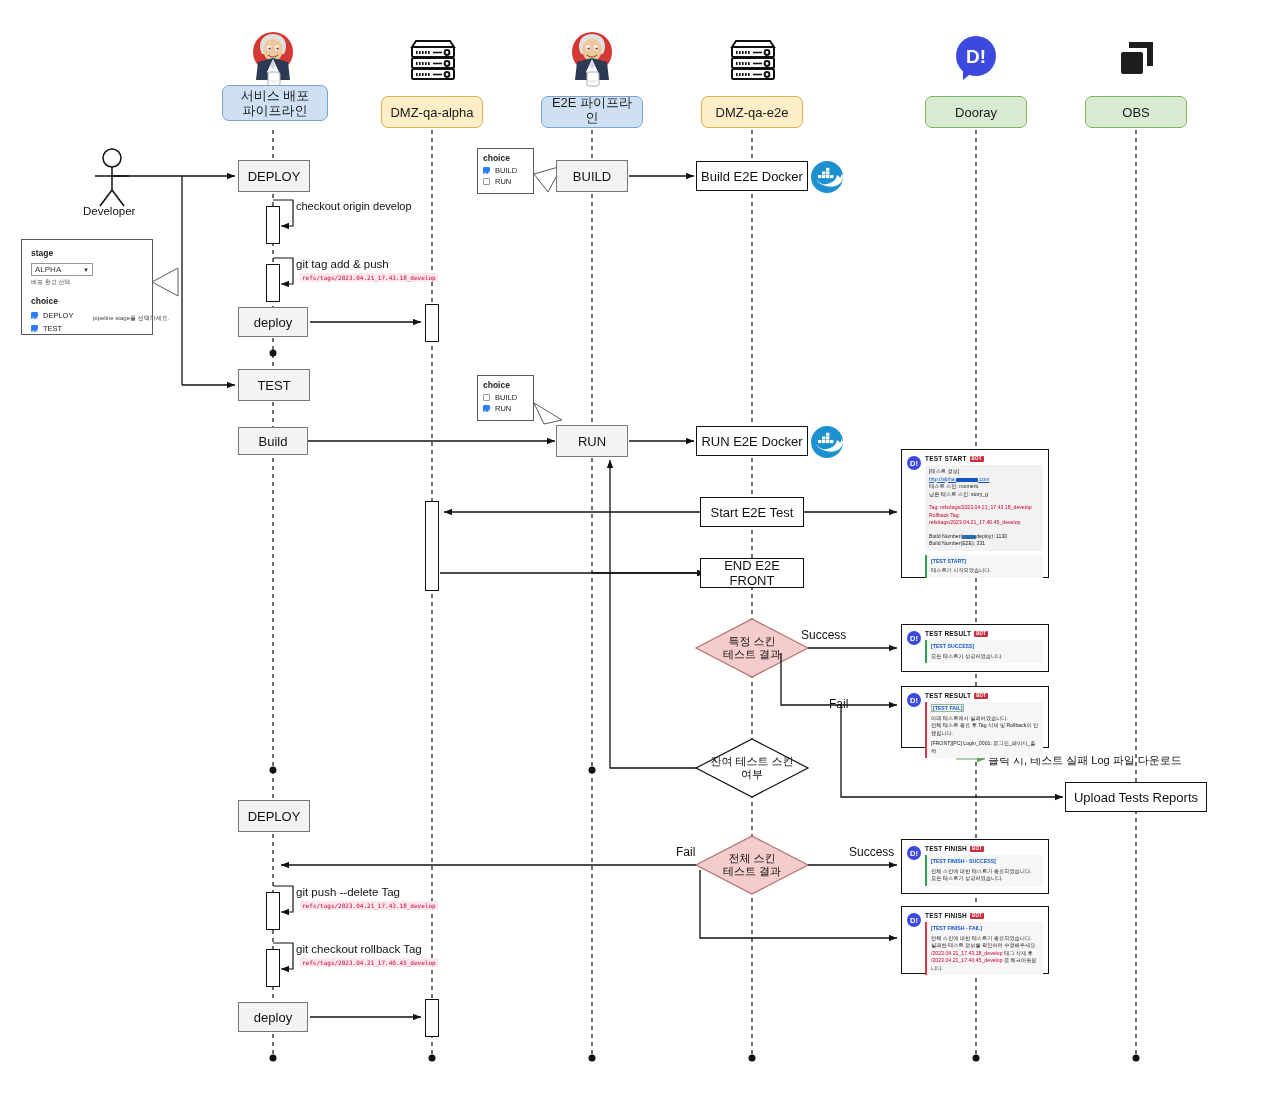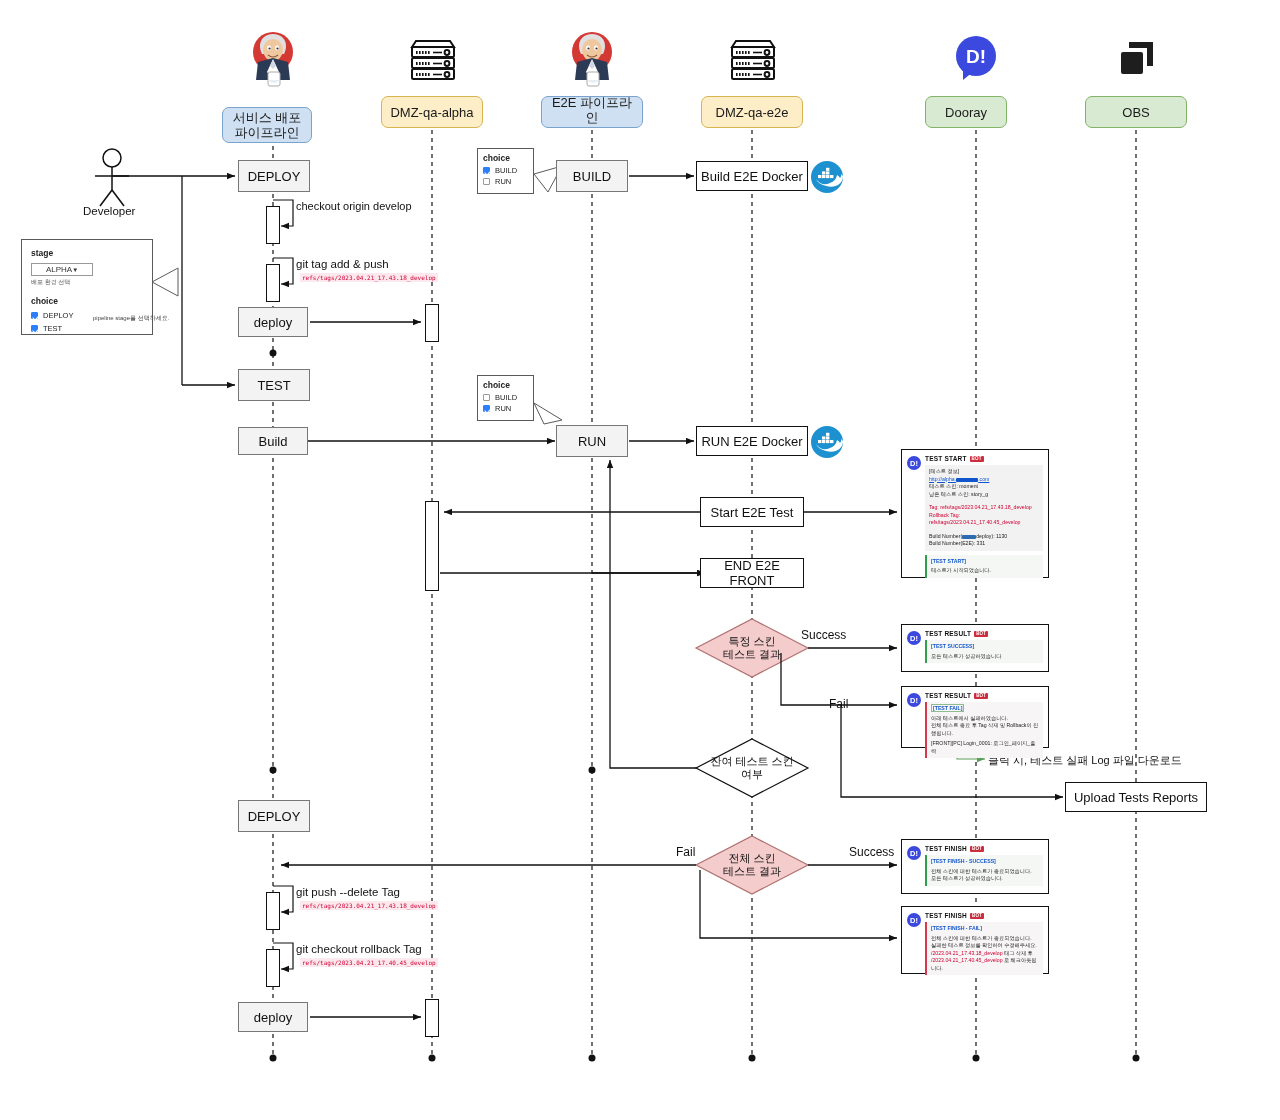--- a/index.html
+++ b/index.html
@@ -106,21 +106,21 @@
     padding: 8px 9px;
   }
   .param-title {
     font-size: 8.5px; font-weight: bold; color: #222;
     margin-bottom: 5px;
   }
   .param-select {
     border: 1px solid #999; background: #fff;
     font-size: 8px; color: #333;
     padding: 1px 3px; width: 62px;
-    display: flex; justify-content: center; align-items: center;
+    display: flex; justify-content: space-between; align-items: center;
   }
   .param-help { font-size: 6px; color: #555; margin-top: 2px; }
   .cb-row { display: flex; align-items: center; gap: 5px; margin-top: 4px; }
   .cb {
     width: 7px; height: 7px; border: 1px solid #9a9a9a; background: #fff;
     border-radius: 1px; position: relative; flex: none;
   }
   .cb.on { background: #2d7ff9; border-color: #2d7ff9; }
   .cb.on:after {
     content:""; position:absolute; left: 1.5px; top: 0.5px;
@@ -416,34 +416,34 @@
     </svg>
   </div>
 
   <div class="icon-wrap" style="left:1115px;top:36px;">
     <svg width="46" height="46" viewBox="0 0 46 46">
       <path d="M14 6 L38 6 L38 30 L32 30 L32 12 L14 12 Z" fill="#1e1e1e"></path>
       <rect x="6" y="16" width="22" height="22" rx="2" fill="#1e1e1e"></rect>
     </svg>
   </div>
 
-  <div class="ll-head ll-blue" style="left:222px;top:107px;width:90px;height:36px;align-items:flex-end;">
+  <div class="ll-head ll-blue" style="left:222px;top:85px;width:106px;height:36px;align-items:flex-end;">
     <span>서비스 배포
 파이프라인</span>
   </div>
   <div class="ll-head ll-yellow" style="left:381px;top:96px;width:102px;height:32px;">
     <span>DMZ-qa-alpha</span>
   </div>
   <div class="ll-head ll-blue" style="left:541px;top:96px;width:102px;height:32px;align-items:flex-end;">
     <span>E2E 파이프라인</span>
   </div>
   <div class="ll-head ll-yellow" style="left:701px;top:96px;width:102px;height:32px;">
     <span>DMZ-qa-e2e</span>
   </div>
-  <div class="ll-head ll-green" style="left:925px;top:96px;width:82px;height:32px;">
+  <div class="ll-head ll-green" style="left:925px;top:96px;width:102px;height:32px;">
     <span>Dooray</span>
   </div>
   <div class="ll-head ll-green" style="left:1085px;top:96px;width:102px;height:32px;">
     <span>OBS</span>
   </div>
 
   <div class="lbl lbl-actor" style="left:83px;top:205px;">Developer</div>
 
   <div class="param-panel" style="left:21px;top:239px;width:132px;height:96px;">
     <div class="param-title">stage</div>

